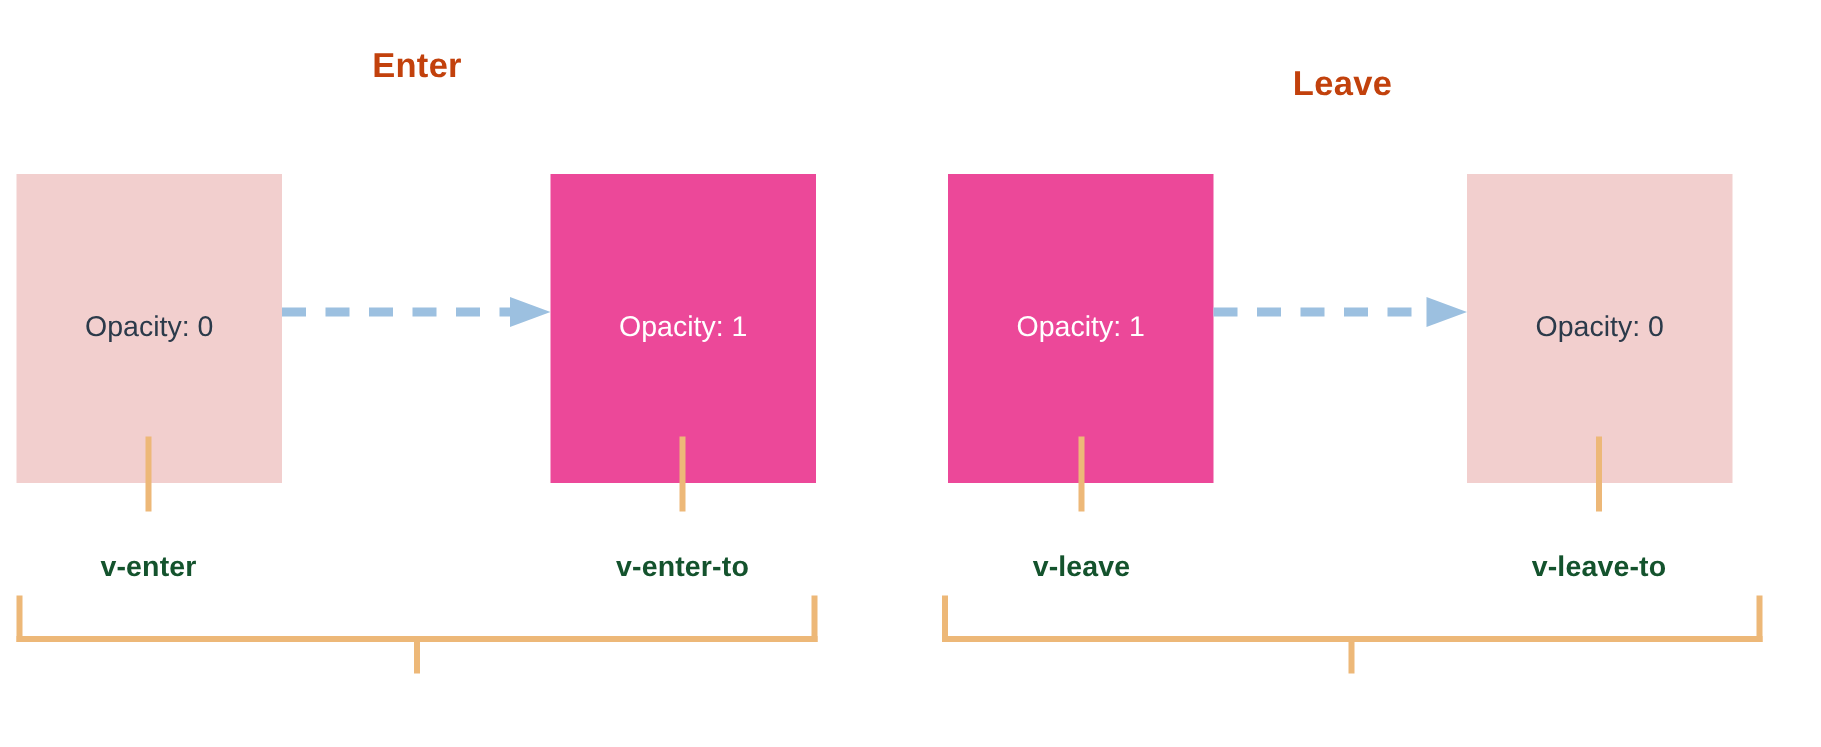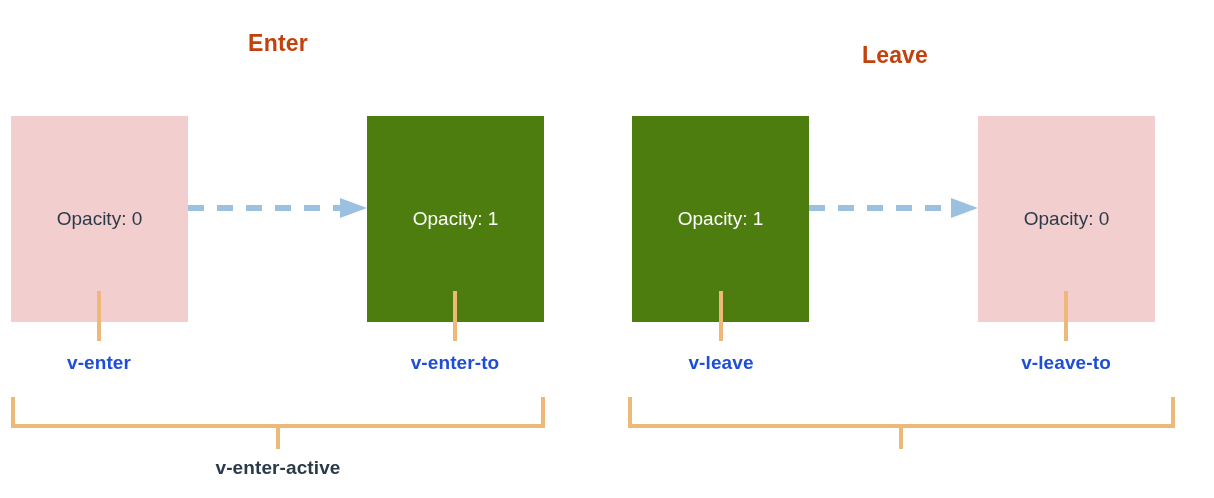--- a/index.html
+++ b/index.html
@@ -43,21 +43,21 @@
     align-items: center;
     justify-content: center;
   }
   .state-box .box-label {
     font-size: 19px;
     font-weight: normal;
     white-space: nowrap;
   }
   .box-faded  { background: #f2cfce; }
   .box-faded .box-label  { color: #2b3a4a; }
-  .box-solid  { background: #4d7c0f; }
+  .box-solid  { background: #ec4899; }
   .box-solid .box-label  { color: #ffffff; }
 
   #box-enter-from { left: 11px;   }
   #box-enter-to   { left: 367px;  }
   #box-leave-from { left: 632px;  }
   #box-leave-to   { left: 978px;  }
 
   
   .arrow {
     position: absolute;
@@ -76,24 +76,24 @@
   }
   .stem-box { top: 291px; height: 50px; }
   #stem-enter-from { left: 97px;   }
   #stem-enter-to   { left: 453px;  }
   #stem-leave-from { left: 719px;  }
   #stem-leave-to   { left: 1064px; }
 
   
   .class-label {
     position: absolute;
-    top: 352px;
+    top: 368px;
     font-size: 19px;
     font-weight: bold;
-    color: #1d4ed8;
+    color: #14532d;
     white-space: nowrap;
     transform: translateX(-50%);
     letter-spacing: 0.1px;
   }
   #label-v-enter    { left: 99px;   }
   #label-v-enter-to { left: 455px;  }
   #label-v-leave    { left: 721px;  }
   #label-v-leave-to { left: 1066px; }
 
   
@@ -195,17 +195,16 @@
   <div id="label-v-leave" class="class-label">v-leave</div>
 
   <div id="label-v-leave-to" class="class-label">v-leave-to</div>
 
   <div id="bracket-enter" class="bracket"></div>
   <div id="bracket-stem-enter" class="bracket-stem"></div>
 
   <div id="bracket-leave" class="bracket"></div>
   <div id="bracket-stem-leave" class="bracket-stem"></div>
 
-  <div id="label-v-enter-active" class="active-label">v-enter-active</div>
 
 
 
 </div>
 
 </body></html>

